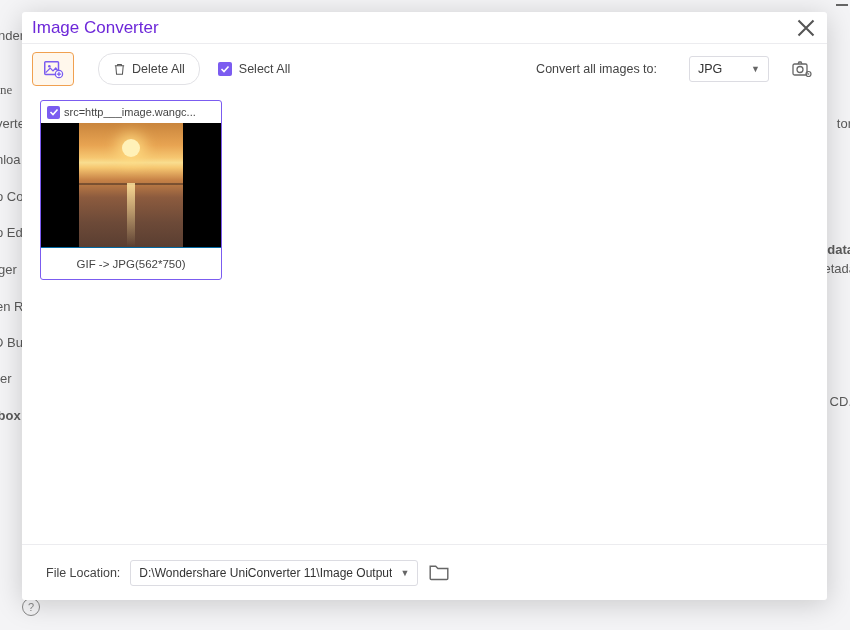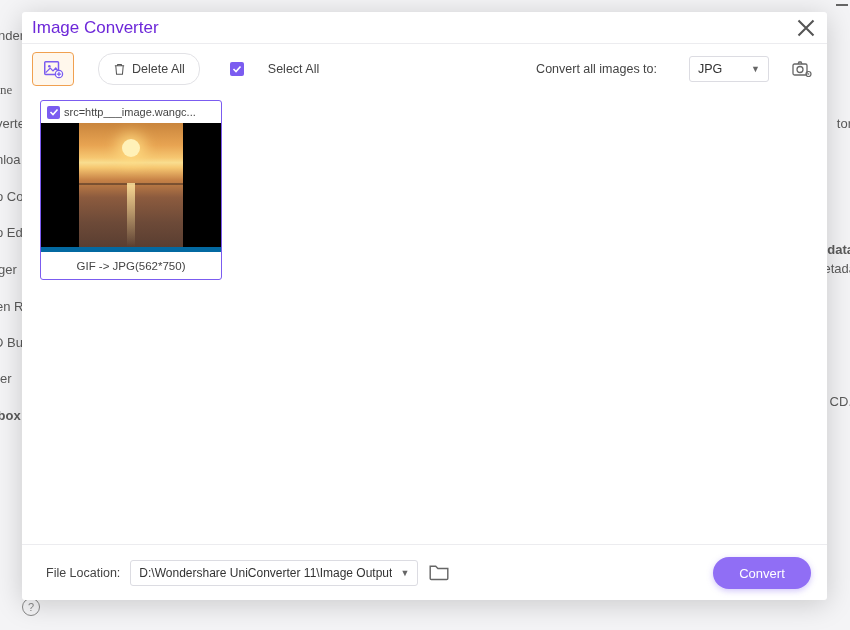--- a/index.html
+++ b/index.html
@@ -79,22 +79,22 @@
     display: flex; align-items: center; gap: 6px;
     background: #fff;
     cursor: pointer;
     font-size: 12.5px;
     color: #444;
     margin-left: 10px;
   }
   .delete-all-btn svg { width: 13px; height: 13px; }
 
   .select-all {
-    display: flex; align-items: center; gap: 24px;
-    margin-left: 16px;
+    display: flex; align-items: center; gap: 7px;
+    margin-left: 4px;
     font-size: 12.5px;
     color: #444;
     cursor: pointer;
   }
   .chk {
     width: 14px; height: 14px;
     border-radius: 2px;
     background: #7b5cf0;
     display: flex; align-items: center; justify-content: center;
   }
@@ -150,21 +150,21 @@
     flex: 1;
     background: #000;
     position: relative;
     overflow: hidden;
   }
   .thumb-footer {
     height: 32px;
     display: flex; align-items: center; justify-content: center;
     font-size: 11.5px;
     color: #444;
-    border-top: 5px solid #0369a1;
+    border-top: 1px solid #0369a1;
   }
 
   
   .sunset {
     position: absolute;
     left: 50%; top: 0;
     transform: translateX(-50%);
     width: 104px; height: 100%;
     background: linear-gradient(to bottom,
        #c9853d 0%, #e8a452 18%, #f6c771 28%, #f9dd8f 32%, #f6c771 36%,
@@ -341,17 +341,14 @@
     <div class="loc-select">
       <span>D:\Wondershare UniConverter 11\Image Output</span>
       <span class="caret">▼</span>
     </div>
     <div class="folder-btn">
       <svg viewBox="0 0 20 18">
         <path d="M2 3 h5 l2 2 h9 v9 a1 1 0 0 1 -1 1 H3 a1 1 0 0 1 -1-1 Z" fill="none" stroke="#666" stroke-width="1.3"></path>
       </svg>
     </div>
     <span class="spacer"></span>
-    <div class="convert-btn">
-      <span>Convert</span>
-    </div>
   </div>
 </div>
 
 </body></html>

